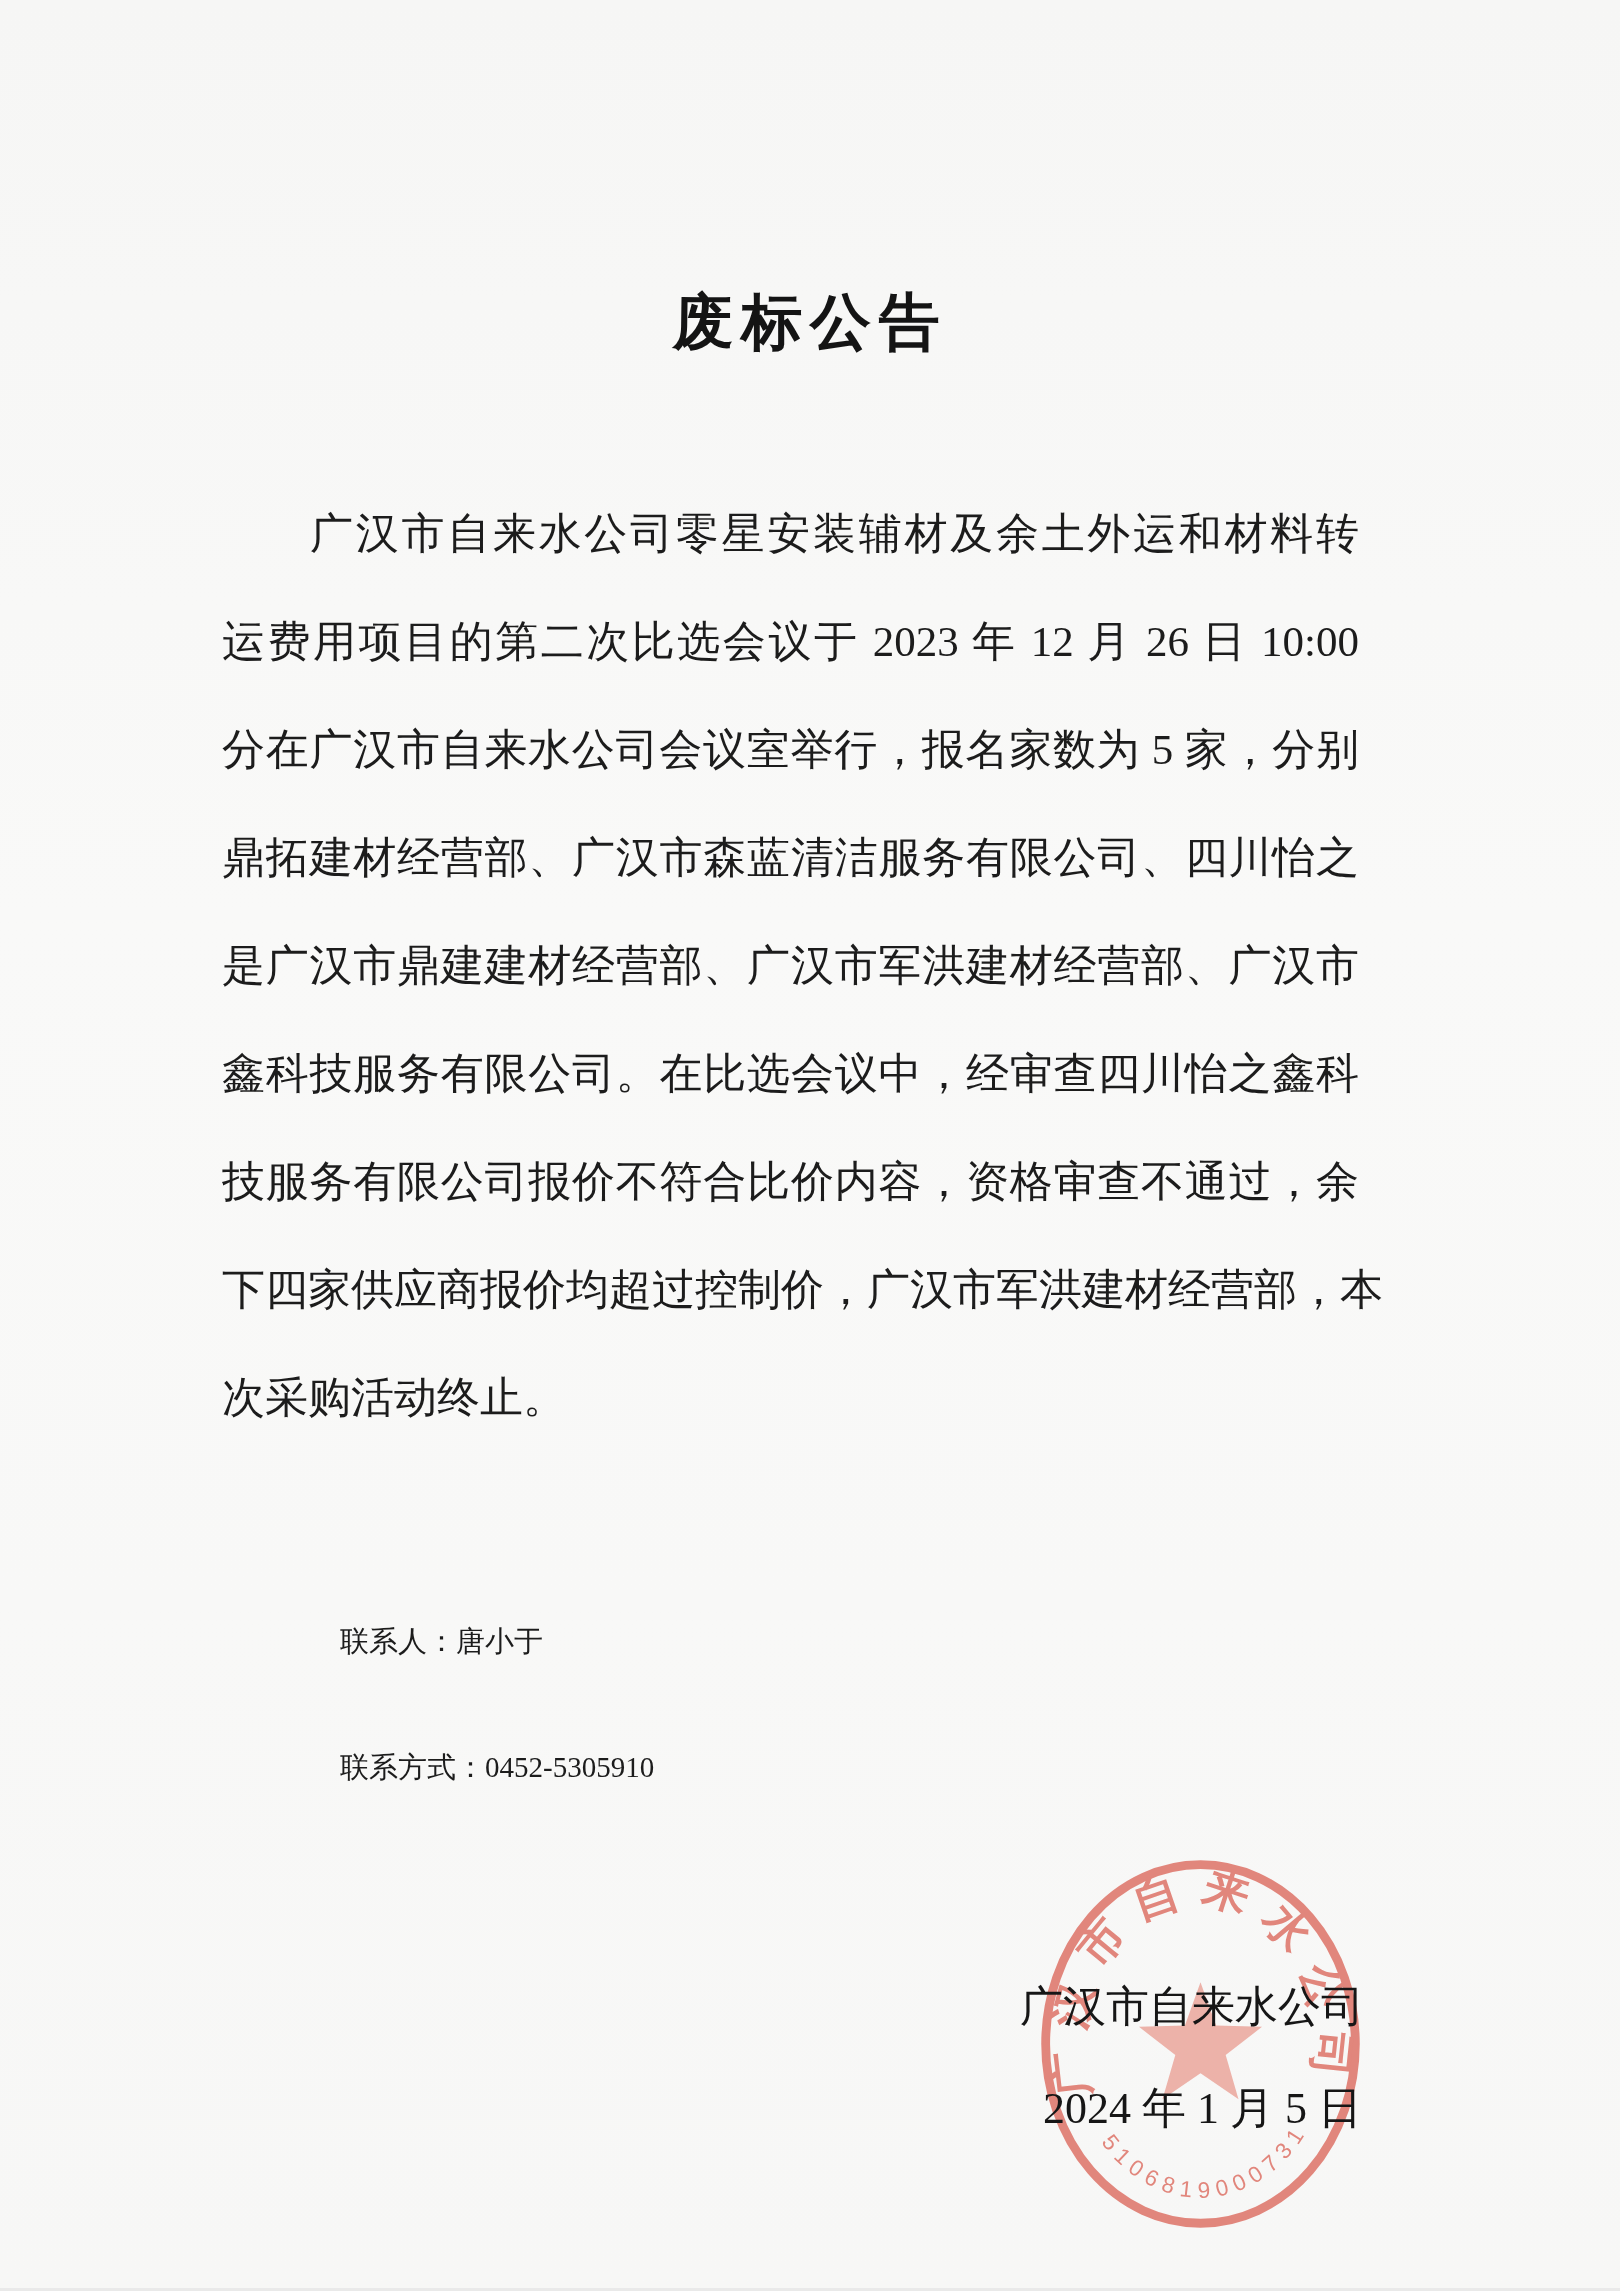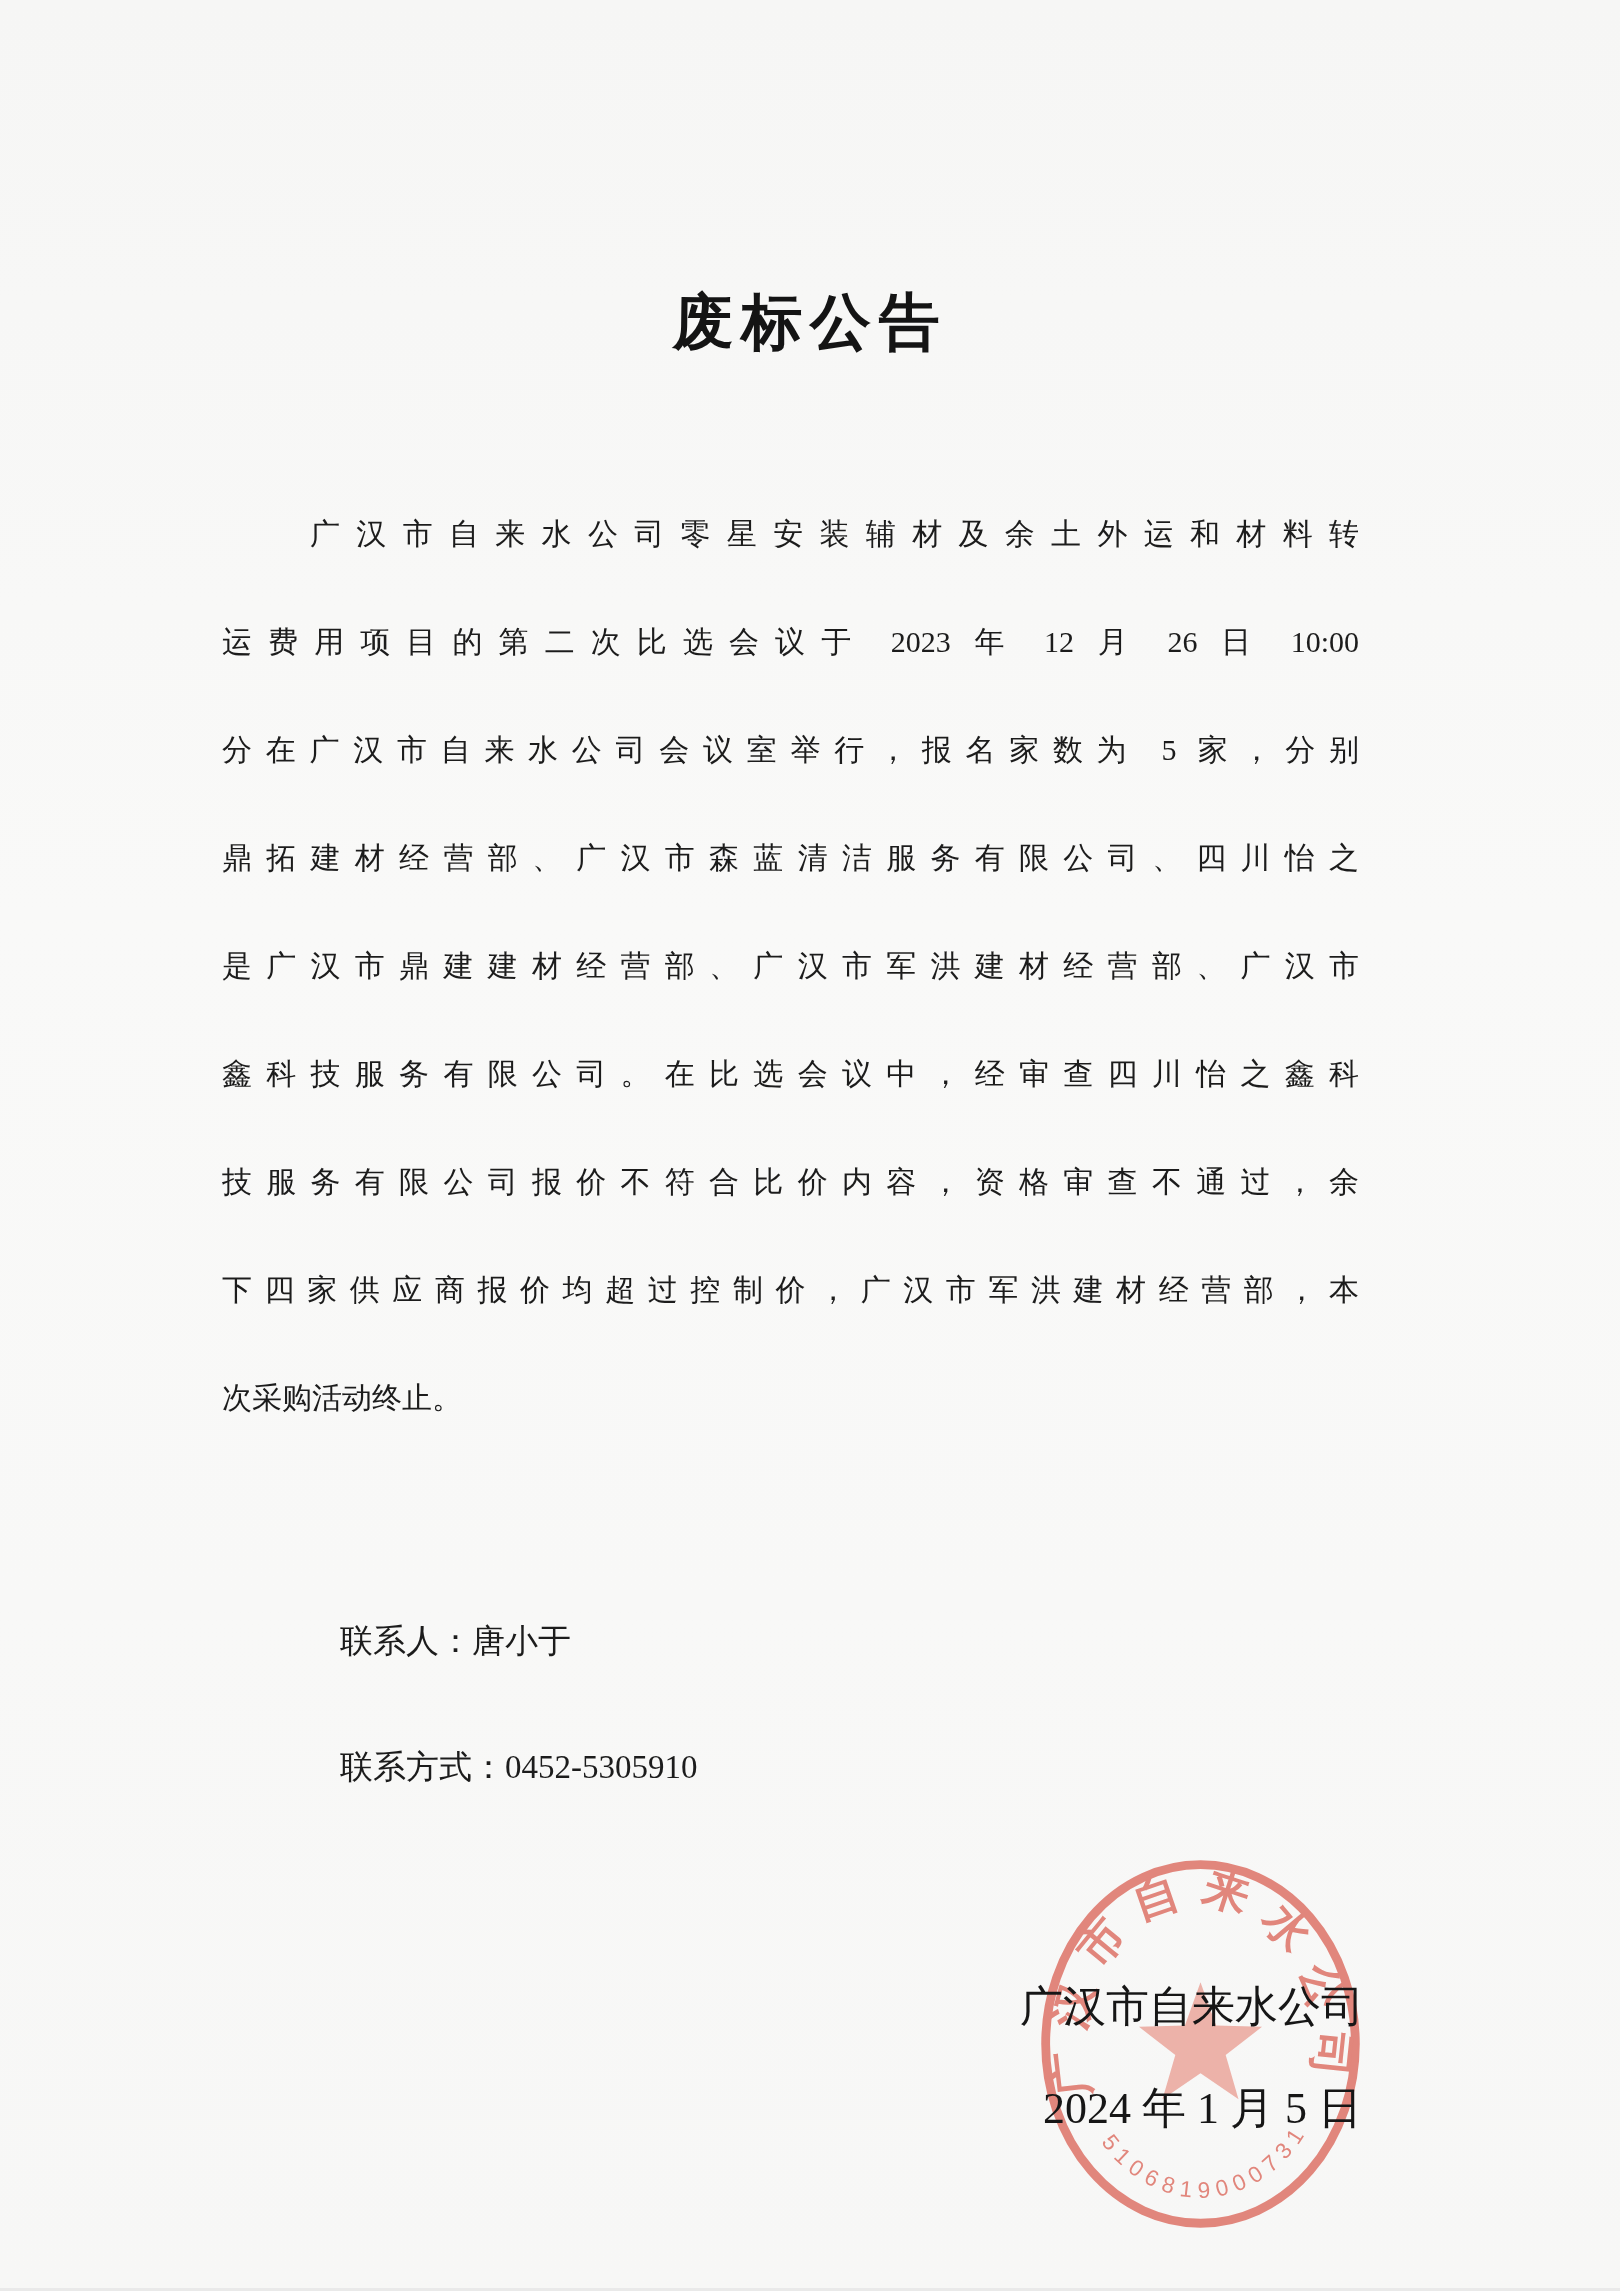--- a/index.html
+++ b/index.html
@@ -31,37 +31,37 @@
   }
   .body-block {
     position: absolute;
     left: 222px;
     top: 480px;
     width: 1137px;
   }
   .bline {
     height: 108px;
     line-height: 108px;
-    font-size: 30px;
+    font-size: 43px;
     white-space: nowrap;
     text-align: justify;
     text-align-last: justify;
     color: #1c1c1c;
   }
   .bline.indent {
     text-indent: 88px;
   }
   .bline.short {
     text-align: center;
     text-align-last: left;
   }
   .contact-line {
     position: absolute;
     left: 340px;
-    font-size: 33px;
+    font-size: 29px;
     line-height: 59px;
     color: #1c1c1c;
   }
   .contact-person { top: 1612px; }
   .contact-phone  { top: 1738px; }
   .sig-company {
     position: absolute;
     right: 256px;
     top: 1982px;
     font-size: 43px;

